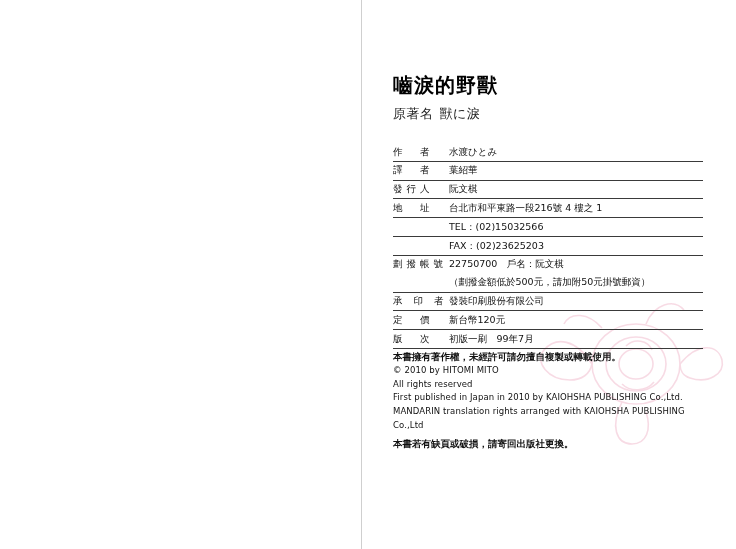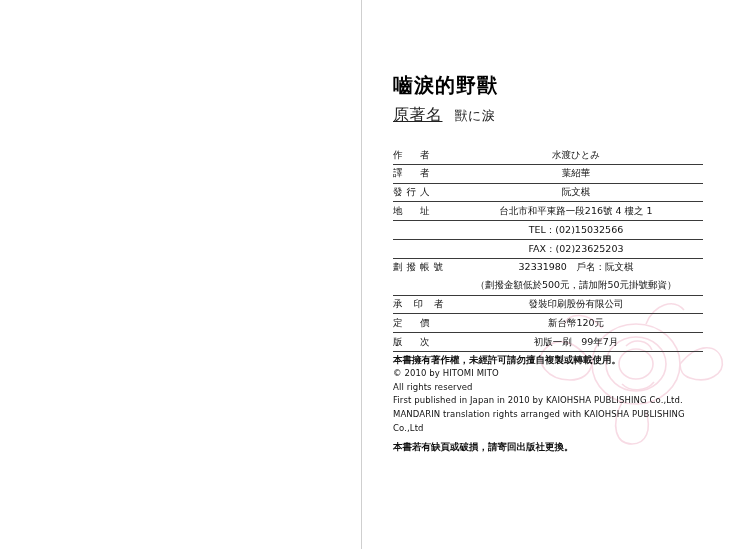--- a/index.html
+++ b/index.html
@@ -62,23 +62,22 @@
     margin: 0 0 6px 0;
     color: #000;
   }
   .orig-title {
     font-size: 13px;
     color: #222;
     margin: 0 0 10px 0;
     letter-spacing: 0.5px;
   }
   .orig-title .lbl {
-    font-size: 16px;
-    margin-right: 12px;
-    text-decoration: underline;
+    font-size: 13px;
+    margin-right: 6px;
   }
   table.colophon {
     border-collapse: collapse;
     width: 310px;
     font-size: 9.5px;
     color: #111;
     margin-top: 20px;
   }
   table.colophon td {
     padding: 2.5px 0 2.5px 0;
@@ -90,21 +89,20 @@
     letter-spacing: 4px;
     white-space: nowrap;
     border-bottom: 1px solid #3a3a3a;
   }
   td.label.noline {
     border-bottom: none;
   }
   td.value {
     border-bottom: 1px solid #3a3a3a;
     padding-left: 6px;
-    text-align: center;
   }
   td.value.noline {
     border-bottom: none;
   }
   .legal {
     font-size: 9px;
     line-height: 1.6;
     color: #111;
     width: 320px;
   }
@@ -176,21 +174,21 @@
           <tr>
             <td class="label"></td>
             <td class="value">TEL：(02)15032566</td>
           </tr>
           <tr>
             <td class="label"></td>
             <td class="value">FAX：(02)23625203</td>
           </tr>
           <tr>
             <td class="label noline">劃撥帳號</td>
-            <td class="value noline">32331980　戶名：阮文棋</td>
+            <td class="value noline">22750700　戶名：阮文棋</td>
           </tr>
           <tr>
             <td class="label"></td>
             <td class="value">（劃撥金額低於500元，請加附50元掛號郵資）</td>
           </tr>
           <tr>
             <td class="label">承 印 者</td>
             <td class="value">發裝印刷股份有限公司</td>
           </tr>
           <tr>

